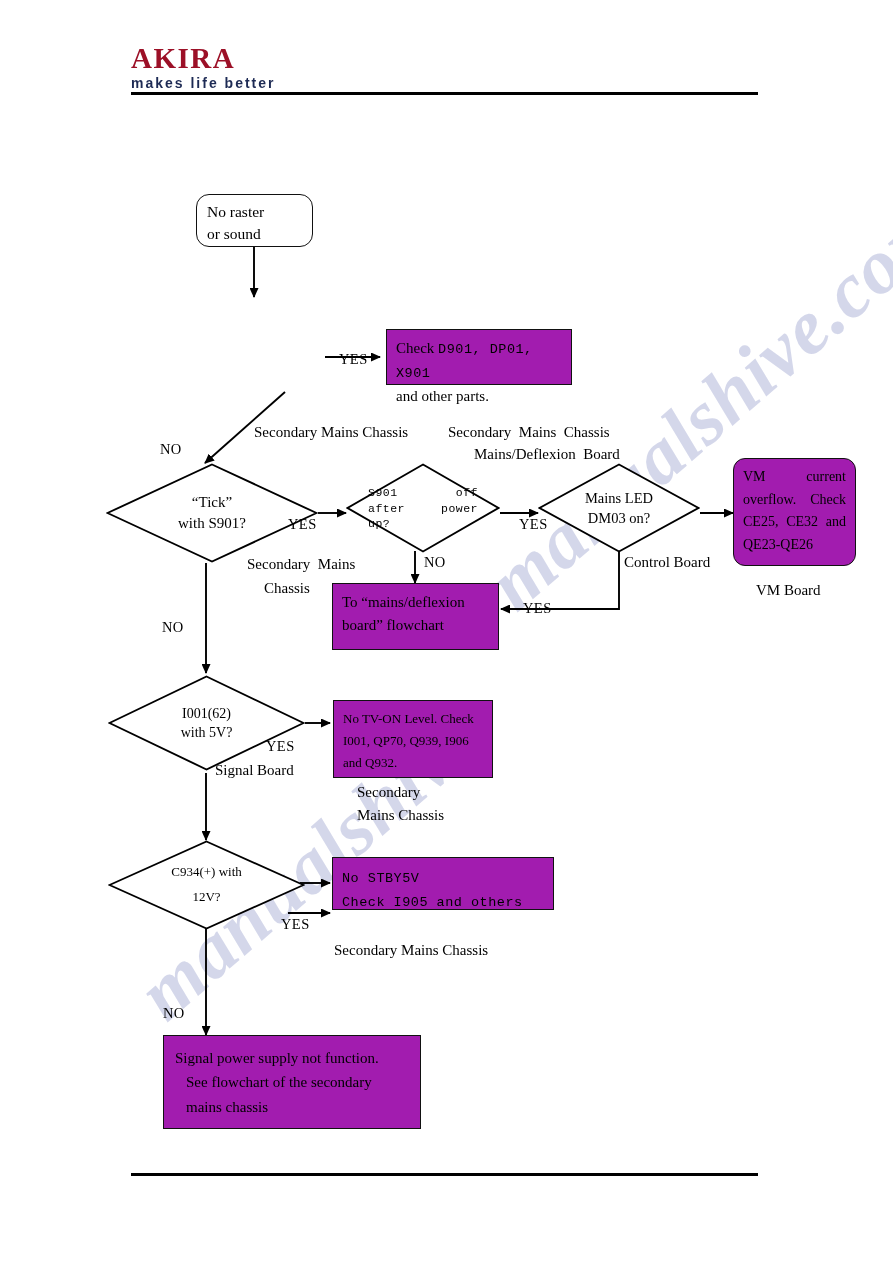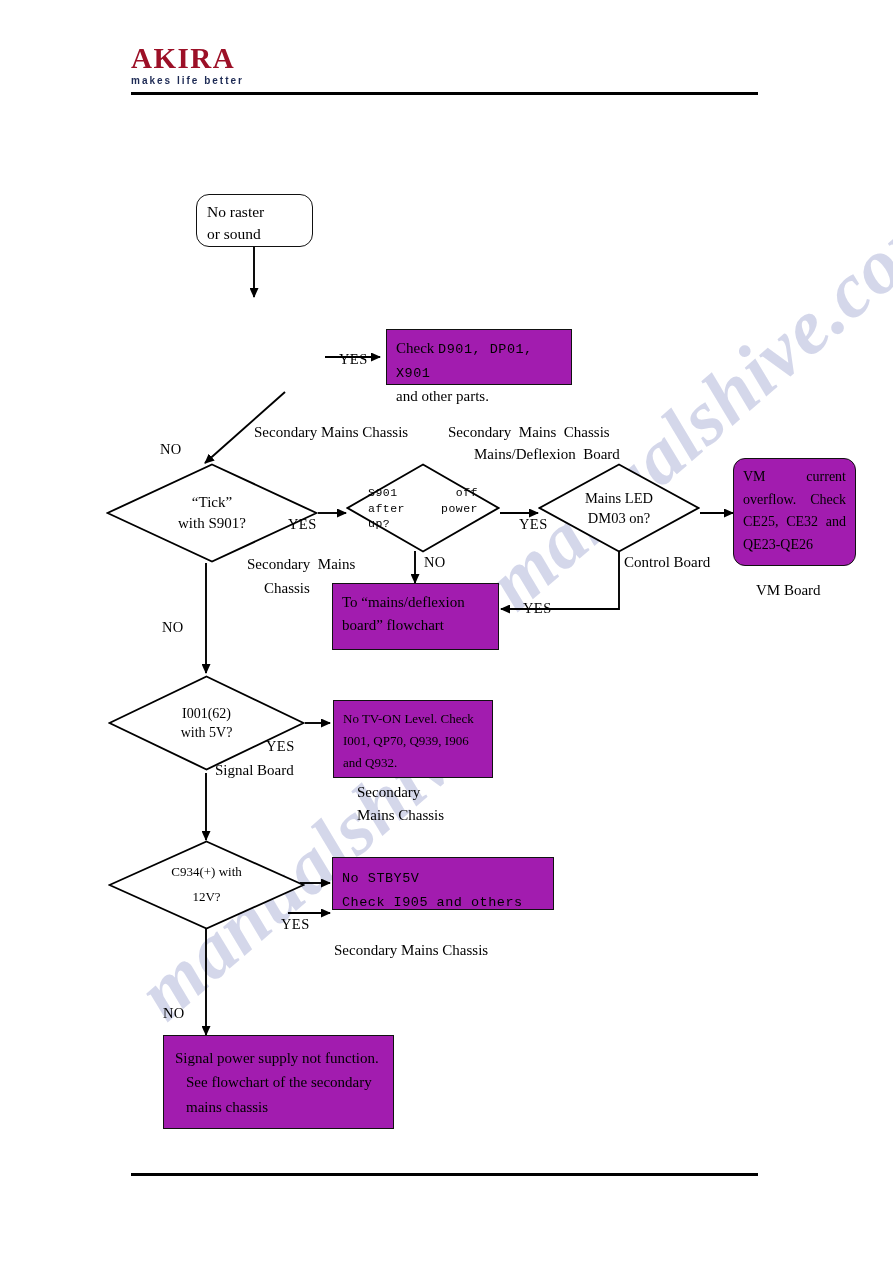--- a/index.html
+++ b/index.html
@@ -74,21 +74,21 @@
   #logo-akira {
     font-family: "Liberation Serif", "DejaVu Serif", serif;
     font-weight: bold;
     font-size: 29px;
     letter-spacing: 1.5px;
     color: #9c1027;
     line-height: 1;
   }
   #logo-tagline {
     font-family: "Liberation Sans", "DejaVu Sans", sans-serif;
-    font-size: 10px;
+    font-size: 14px;
     font-weight: bold;
     letter-spacing: 2.0px;
     color: #1d2a54;
     margin-top: 3px;
     line-height: 1;
   }
   #header-rule {
     position: absolute;
     left: 131px;
     top: 92px;
@@ -346,21 +346,21 @@
       </div>
     </div>
 
     <div class="node sbox" style="left:332px; top:857px; width:222px; height:53px;">
       <div class="inner mono" style="font-size:13.5px; line-height:1.75; padding-top:9px;">
         <div>No STBY5V</div>
         <div>Check I905 and others</div>
       </div>
     </div>
 
-    <div class="node sbox" style="left:163px; top:1035px; width:231px; height:94px;">
+    <div class="node sbox" style="left:163px; top:1035px; width:258px; height:94px;">
       <div class="inner" style="font-size:15px; line-height:1.62; padding:10px 11px;">
         <div>Signal power supply not function.</div>
         <div style="padding-left:11px;">See  flowchart  of  the   secondary</div>
         <div style="padding-left:11px;">mains chassis</div>
       </div>
     </div>
 
     <div class="branch" style="left:339px; top:351px;">YES</div>
     <div class="branch" style="left:160px; top:441px;">NO</div>
     <div class="branch" style="left:288px; top:516px;">YES</div>

